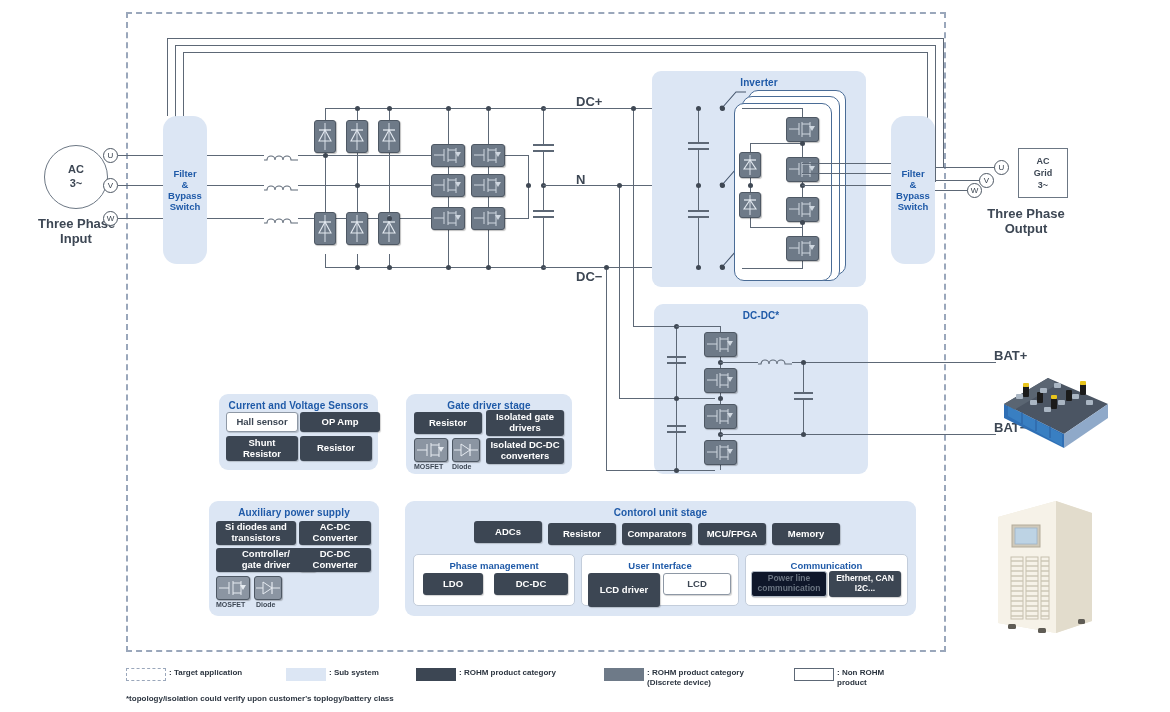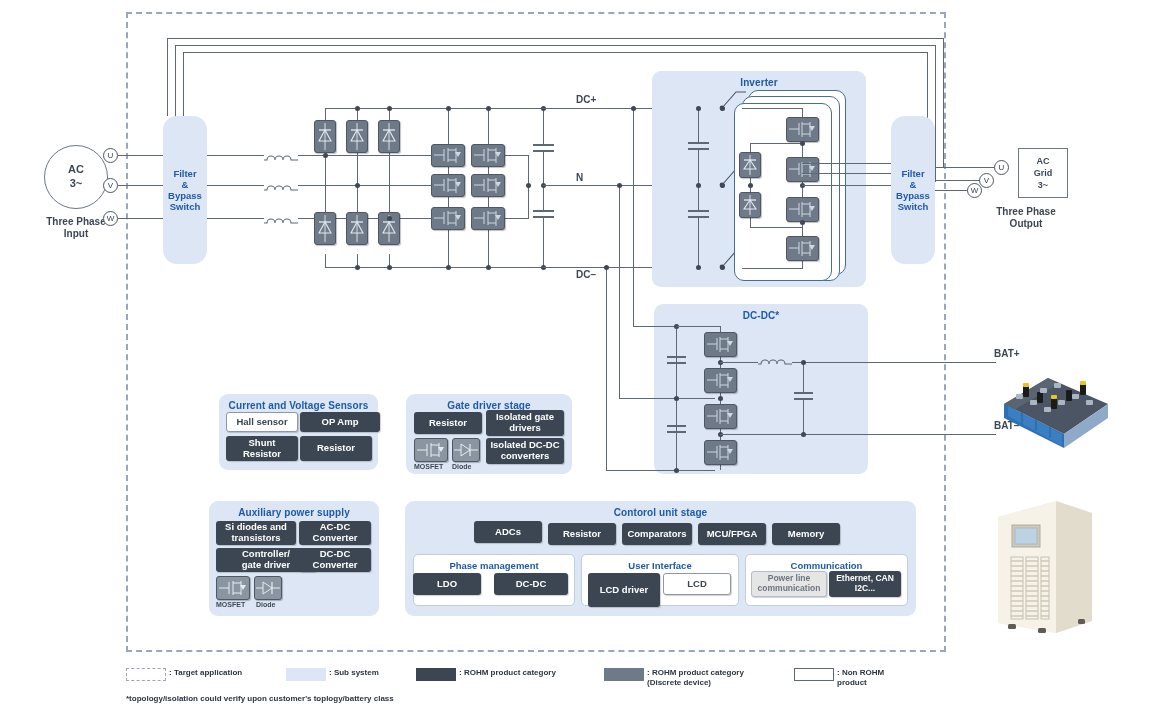--- a/index.html
+++ b/index.html
@@ -69,42 +69,42 @@
     line-height: 1.12;
     padding: 2px 3px;
     box-shadow: 1px 1px 1px rgba(0,0,0,.18);
   }
   .chip.white {
     background: #ffffff;
     color: #3c4653;
     border: 1px solid #8e98a5;
   }
   .chip.grayout {
-    background: #e5e5e5;
+    background: #0f172a;
     color: #6b7582;
     border: 1px solid #b3bcc7;
   }
 
   
   .whitecard {
     background: #ffffff;
     border: 1px solid #c3cddb;
     border-radius: 5px;
     position: absolute;
   }
   .whitecard-title {
     position: absolute; left: 0; right: 0; top: 5px;
     text-align: center; font-size: 9.5px; font-weight: bold;
     color: #1f5aa8;
   }
 
   
   .lbl {
     position: absolute;
-    font-size: 10px; font-weight: bold; color: #3d4754;
+    font-size: 13px; font-weight: bold; color: #3d4754;
     white-space: pre; line-height: 1.18;
   }
   .lbl.center { text-align: center; }
   .lbl.small { font-size: 7px; }
 
   
   .term {
     position: absolute; width: 15px; height: 15px;
     border: 1px solid #4e5864; border-radius: 50%;
     background: #ffffff;
@@ -794,21 +794,21 @@
   </div>
   <div class="chip abs" style="left:474px; top:521px; width:68px; height:22px;">ADCs</div>
   <div class="chip abs" style="left:548px; top:523px; width:68px; height:22px;">Resistor</div>
   <div class="chip abs" style="left:622px; top:523px; width:70px; height:22px;">Comparators</div>
   <div class="chip abs" style="left:698px; top:523px; width:68px; height:22px;">MCU/FPGA</div>
   <div class="chip abs" style="left:772px; top:523px; width:68px; height:22px;">Memory</div>
 
   <div class="whitecard" style="left:413px; top:554px; width:162px; height:52px;">
     <div class="whitecard-title">Phase management</div>
   </div>
-  <div class="chip abs" style="left:413px; top:573px; width:68px; height:22px;text-align:right;">LDO</div>
+  <div class="chip abs" style="left:423px; top:573px; width:60px; height:22px;text-align:right;">LDO</div>
   <div class="chip abs" style="left:494px; top:573px; width:74px; height:22px;">DC-DC</div>
 
   <div class="whitecard" style="left:581px; top:554px; width:158px; height:52px;">
     <div class="whitecard-title">User Interface</div>
   </div>
   <div class="chip abs" style="left:588px; top:573px; width:72px; height:34px;">LCD driver</div>
   <div class="chip white abs" style="left:663px; top:573px; width:68px; height:22px;">LCD</div>
 
   <div class="whitecard" style="left:745px; top:554px; width:163px; height:52px;">
     <div class="whitecard-title">Communication</div>

